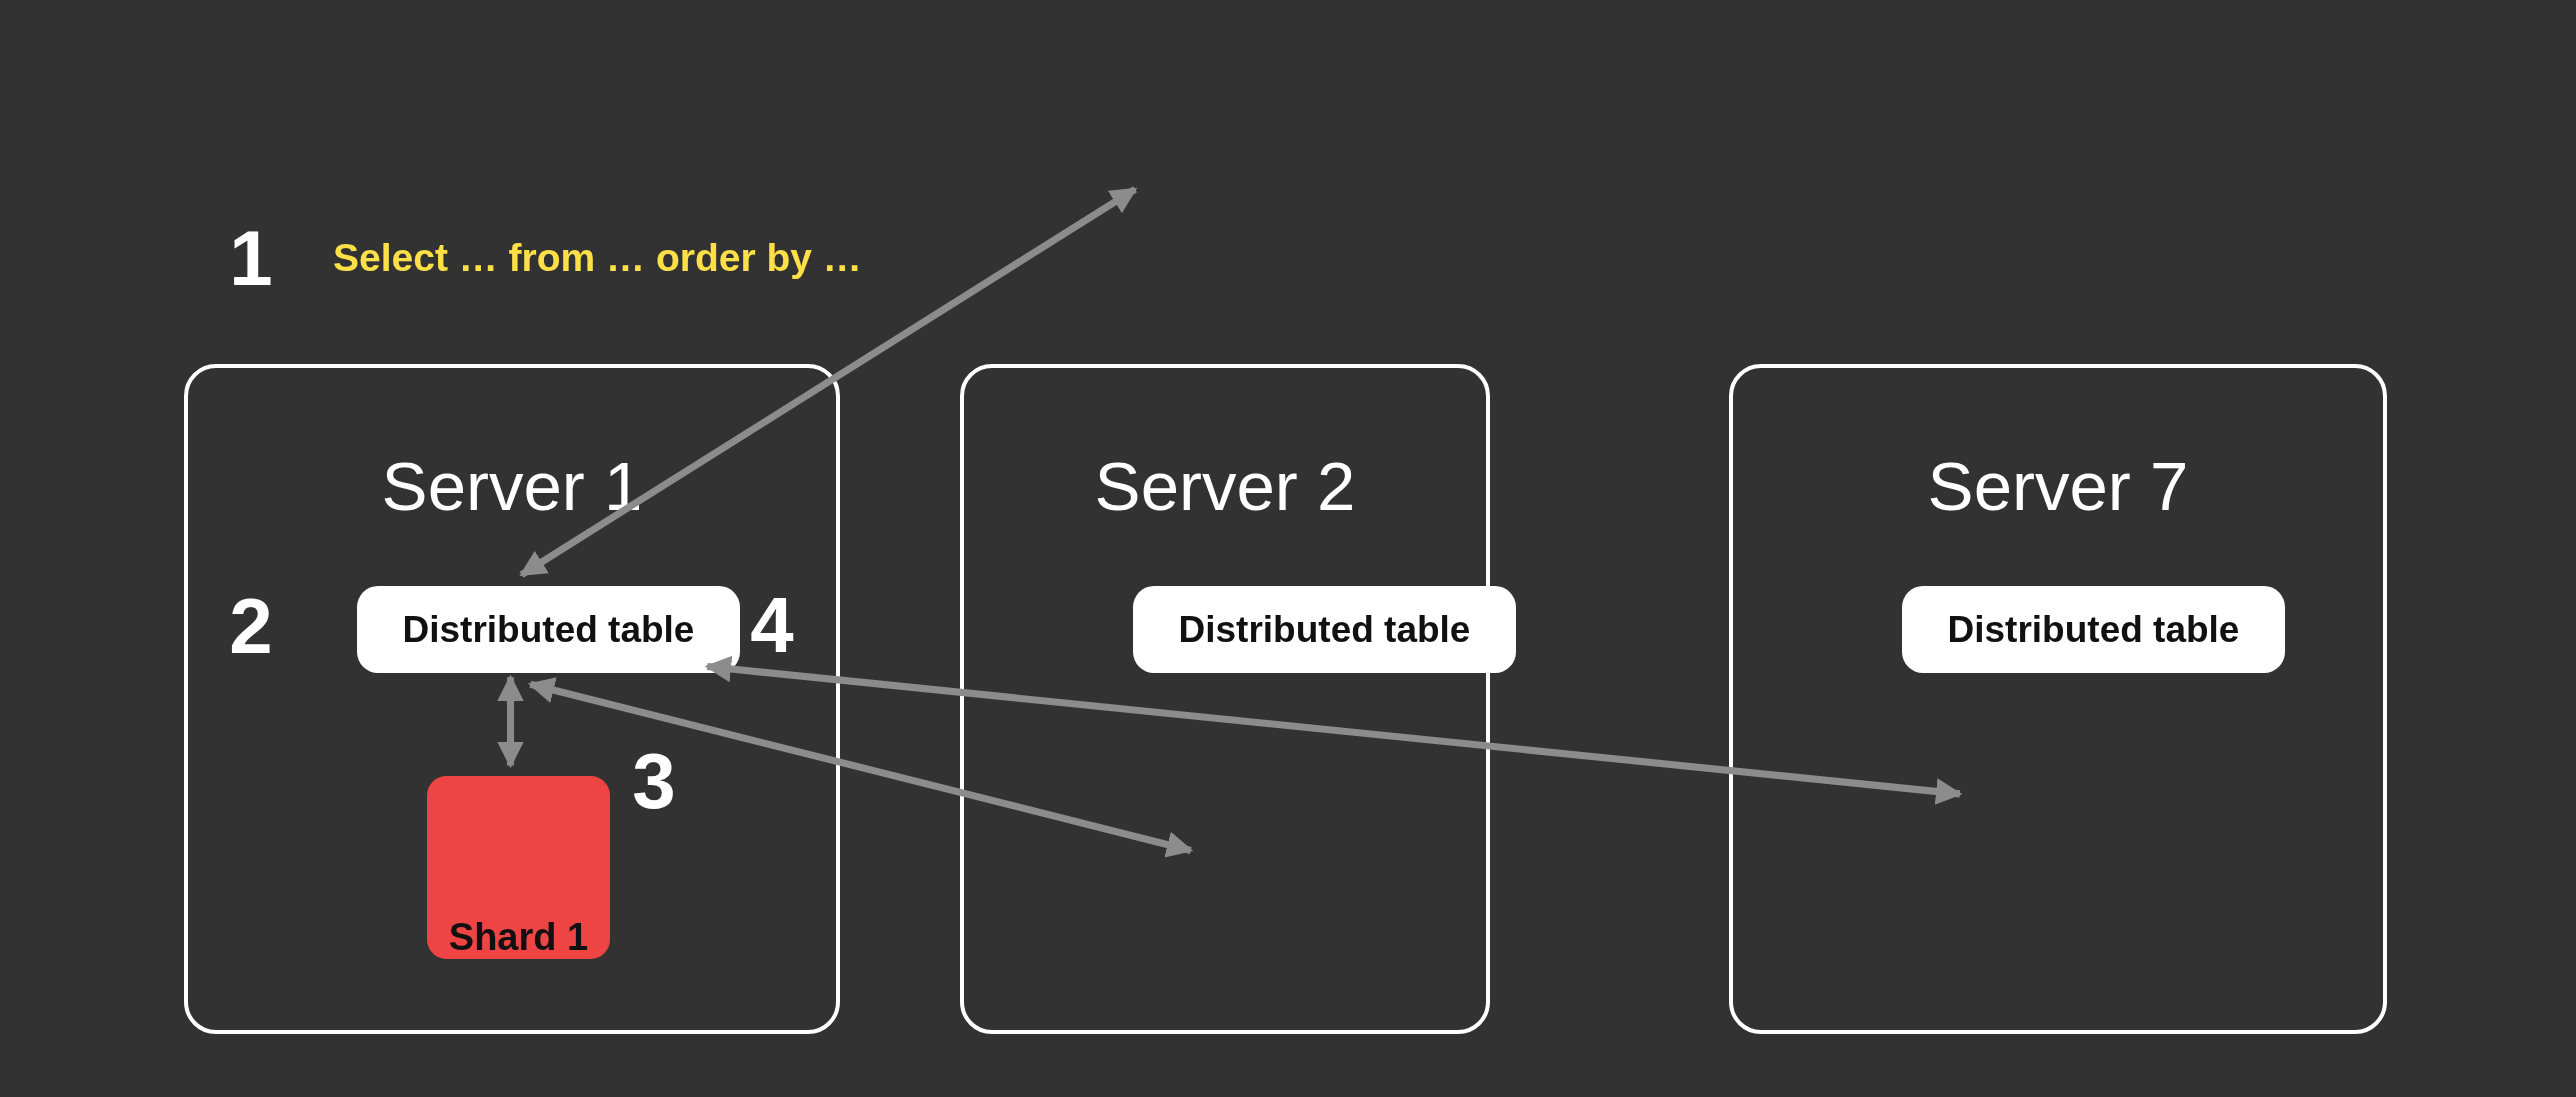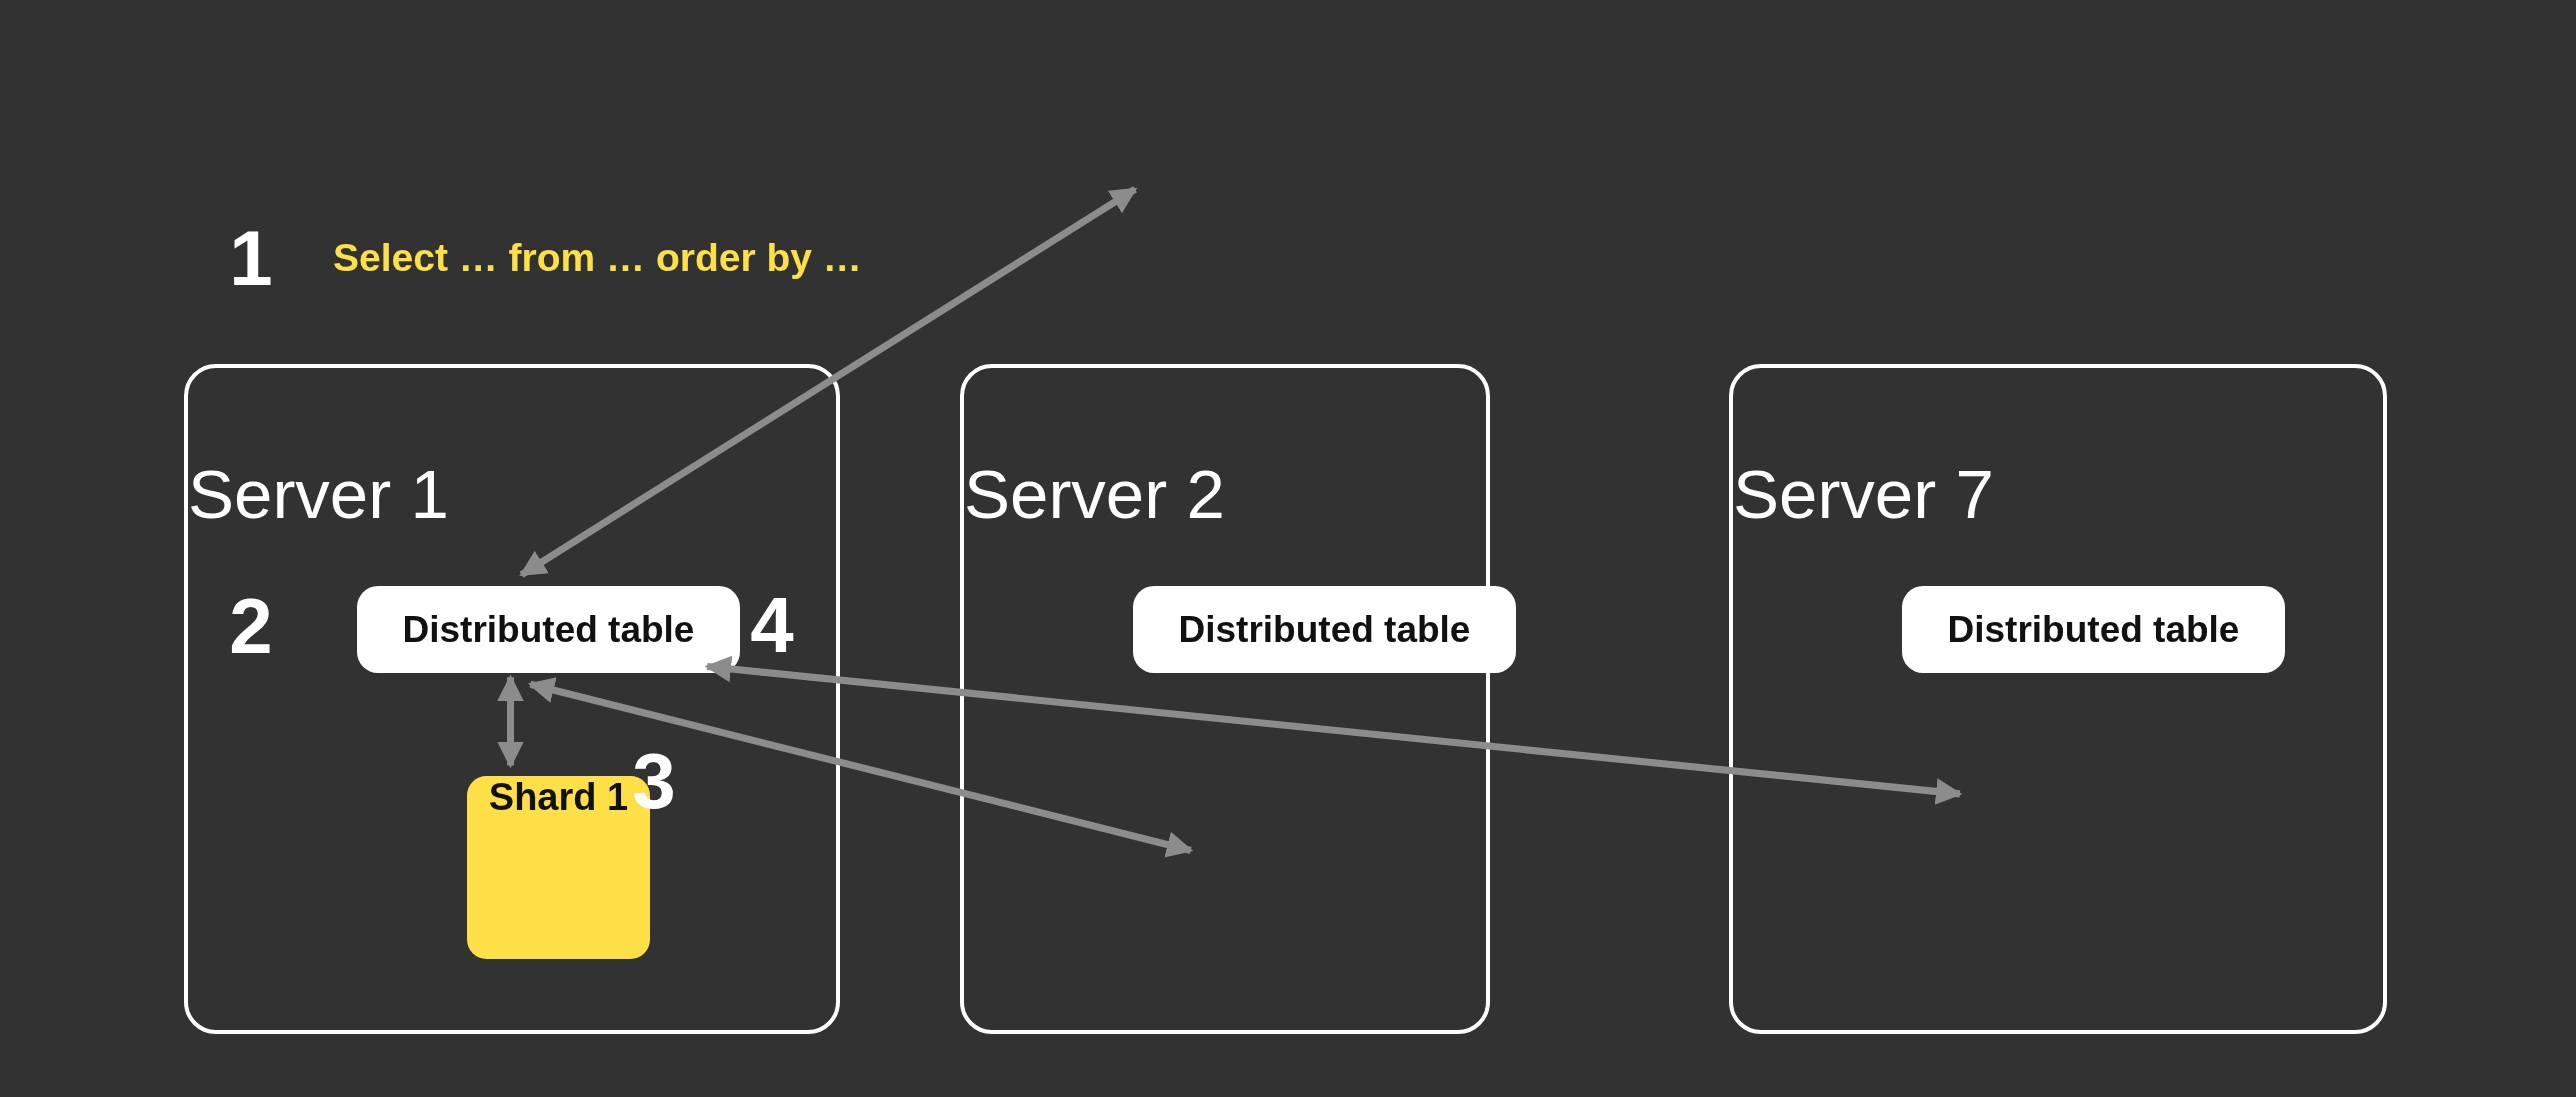--- a/index.html
+++ b/index.html
@@ -76,24 +76,25 @@
     box-sizing: border-box;
     border: 4.4px solid #FFFFFF;
     border-radius: 32px;
     z-index: 1;
   }
   .server-1 { left: 184px; }
   .server-2 { left: 960px; width: 530px; }
   .server-3 { left: 1729px; width: 658px; }
   .server-title {
     position: absolute;
-    left: 0; top: 88px;
+    left: 0; top: 80px;
     width: 100%;
     height: 78px;
     line-height: 78px;
+    text-align: center;
     color: #FFFFFF;
     font-size: 69px;
     font-weight: normal;
   }
   .dtable {
     position: absolute;
     left: 137px; top: 218px;
     width: 383px; height: 87px;
     background: #FFFFFF;
     border-radius: 21px;
@@ -102,29 +103,28 @@
     justify-content: center;
     font-size: 37px;
     font-weight: bold;
     color: #111111;
     margin-left: 32px;
   }
   .shard {
     position: absolute;
     left: 239px; top: 408px;
     width: 183px; height: 183px;
-    background: #fde047;
+    background: #ef4444;
     border-radius: 19.4px;
     display: flex;
-    align-items: flex-start;
+    align-items: flex-end;
     justify-content: center;
     font-size: 38px;
     font-weight: bold;
     color: #111111;
-    margin-left: 40px;
   }
 </style>
 </head>
 <body>
 
 <div class="canvas">
 
   <svg class="arrows-layer" width="2576" height="1098" viewBox="0 0 2914 1242" xmlns="http://www.w3.org/2000/svg">
     <defs>
       <marker id="head" viewBox="0 0 10 10" refX="9" refY="5" markerWidth="30" markerHeight="40" markerUnits="userSpaceOnUse" orient="auto-start-reverse">

